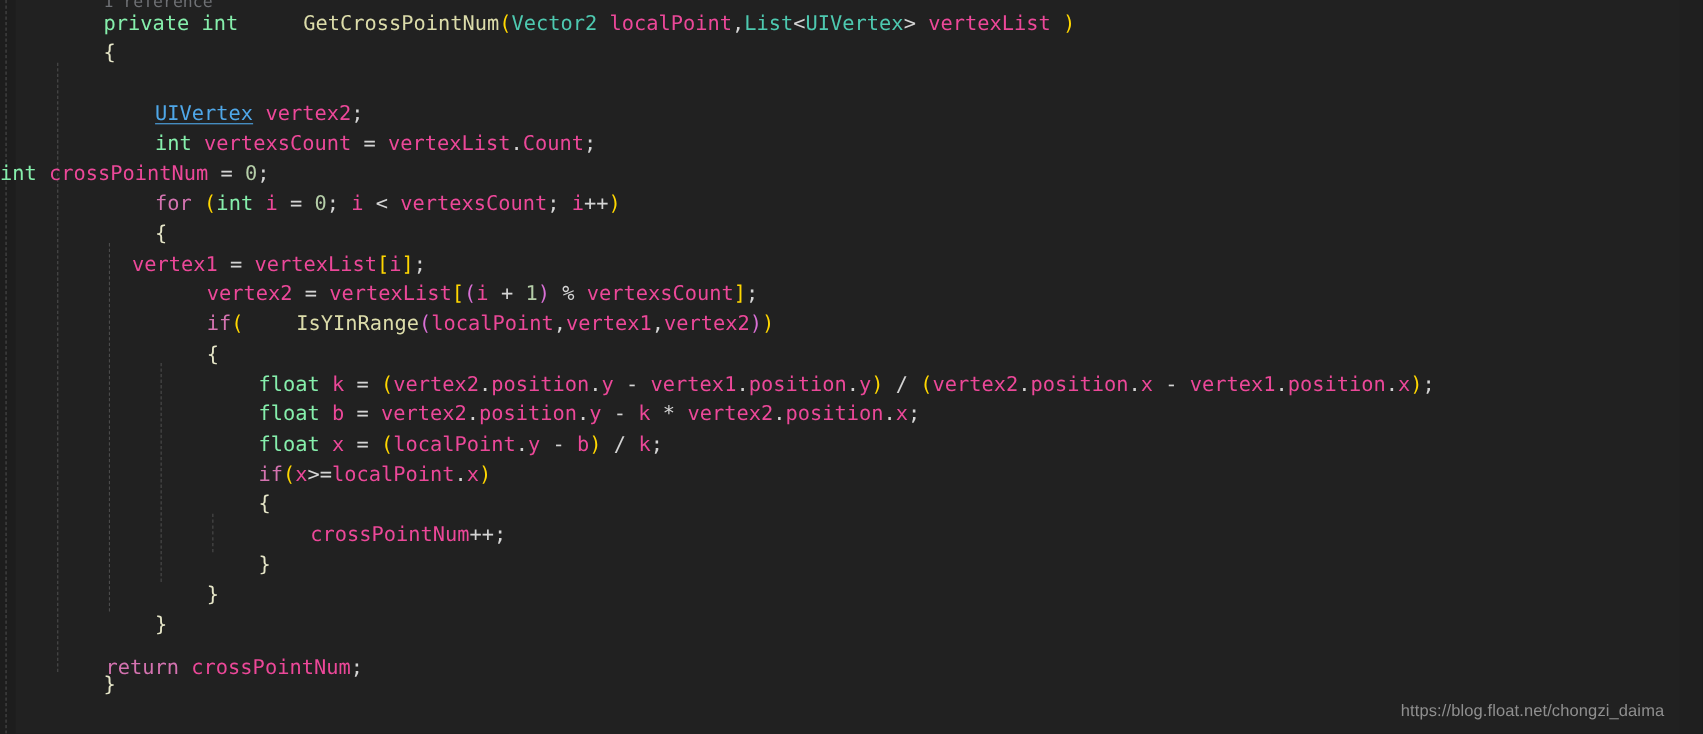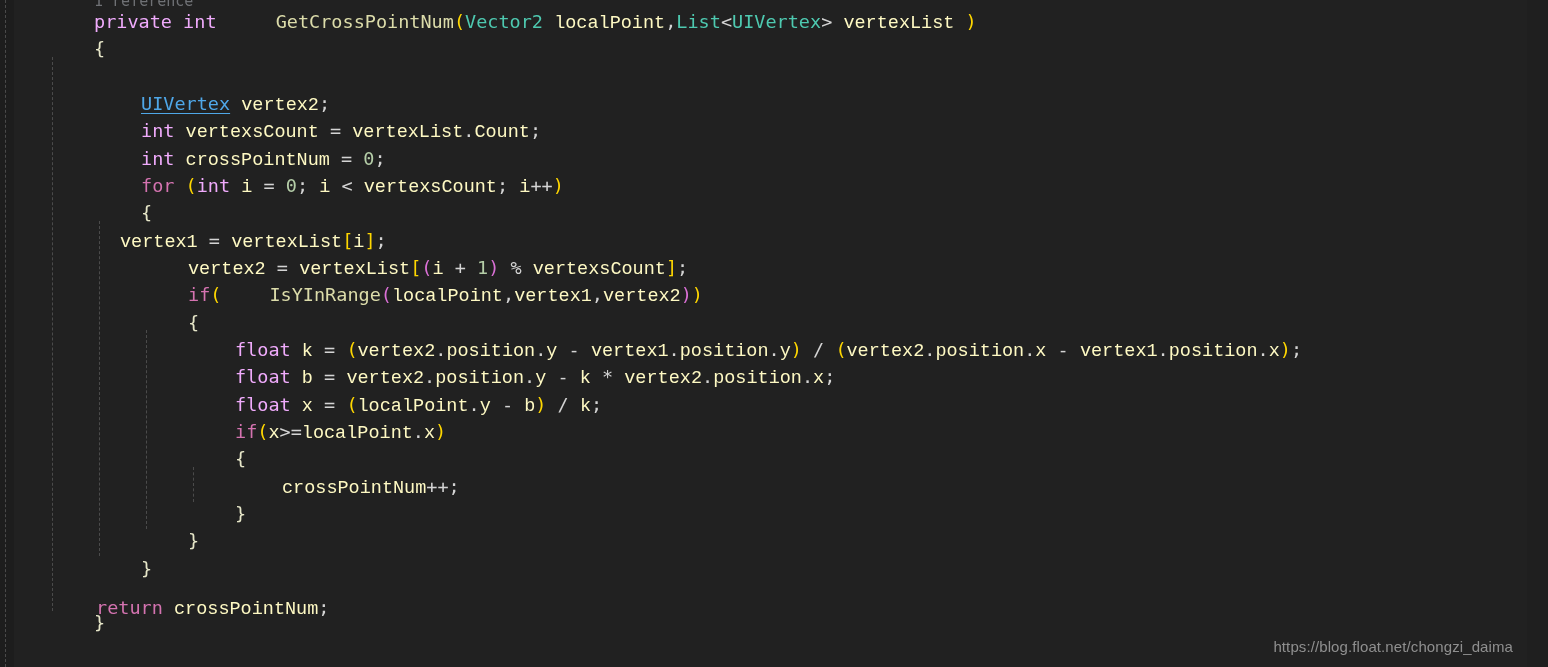--- a/index.html
+++ b/index.html
@@ -67,26 +67,26 @@
     left: 94px;
     top: -7px;
     font-size: 15px;
     line-height: 16px;
     color: #6f7175;
     white-space: pre;
     font-family: "DejaVu Sans Mono", "Liberation Mono", monospace;
   }
 
   
-  .k   { color: #f0abfc; }  
+  .k   { color: #86efac; }  
   .kc  { color: #d473b0; }  
   .ty  { color: #4ec9b0; }  
   .tyl { color: #4fa7e8; text-decoration: underline; text-underline-offset: 3px; } 
   .fn  { color: #dcdcaa; margin-left: 48px; }  
-  .var { color: #fef9c3; font-family: Liberation Mono, monospace; }  
+  .var { color: #ec4899; }  
   .num { color: #b5cea8; }  
   .op  { color: #d4d4d4; }  
   .pn  { color: #d4d4d4; }  
   .br1 { color: #ffd700; }  
   .br2 { color: #da70d6; }  
   .brace { color: #e6e6c8; }
 
   
   .watermark {
     position: absolute;
@@ -114,21 +114,21 @@
       <div class="guide" style="left: 240px; top: 0px; height: 0px;"></div>
     </div>
 
   <div class="codelens">1 reference</div>
 
   <div class="code-surface">
       <div class="code-line" style="top: 8px; padding-left: 94px;"><span class="txt k">private</span><span class="txt op"> </span><span class="txt k">int</span><span class="txt op"> </span><span class="txt fn">GetCrossPointNum</span><span class="txt br1">(</span><span class="txt ty">Vector2</span><span class="txt op"> </span><span class="txt var">localPoint</span><span class="txt pn">,</span><span class="txt ty">List</span><span class="txt pn">&lt;</span><span class="txt ty">UIVertex</span><span class="txt pn">&gt;</span><span class="txt op"> </span><span class="txt var">vertexList</span><span class="txt br1"> )</span></div>
       <div class="code-line" style="top: 35px; padding-left: 94px;"><span class="txt brace">{</span></div>
       <div class="code-line" style="top: 90px; padding-left: 141px;"><span class="txt tyl">UIVertex</span><span class="txt op"> </span><span class="txt var">vertex2</span><span class="txt op">;</span></div>
       <div class="code-line" style="top: 117px; padding-left: 141px;"><span class="txt k">int</span><span class="txt op"> </span><span class="txt var">vertexsCount</span><span class="txt op"> = </span><span class="txt var">vertexList</span><span class="txt op">.</span><span class="txt var">Count</span><span class="txt op">;</span></div>
-      <div class="code-line" style="top: 145px; padding-left: 141px;"><span class="txt k">int</span><span class="txt op"> </span><span class="txt var">crossPointNum</span><span class="txt op"> = </span><span class="txt num">0</span><span class="txt op">;</span></div>
+      <div class="code-line" style="top: 145px; "><span class="txt k">int</span><span class="txt op"> </span><span class="txt var">crossPointNum</span><span class="txt op"> = </span><span class="txt num">0</span><span class="txt op">;</span></div>
       <div class="code-line" style="top: 172px; padding-left: 141px;"><span class="txt kc">for</span><span class="txt op"> </span><span class="txt br1">(</span><span class="txt k">int</span><span class="txt op"> </span><span class="txt var">i</span><span class="txt op"> = </span><span class="txt num">0</span><span class="txt op">; </span><span class="txt var">i</span><span class="txt op"> &lt; </span><span class="txt var">vertexsCount</span><span class="txt op">; </span><span class="txt var">i</span><span class="txt op">++</span><span class="txt br1">)</span></div>
       <div class="code-line" style="top: 199px; padding-left: 141px;"><span class="txt brace">{</span></div>
       <div class="code-line" style="top: 227px; padding-left: 120px;"><span class="txt var">vertex1</span><span class="txt op"> = </span><span class="txt var">vertexList</span><span class="txt br1">[</span><span class="txt var">i</span><span class="txt br1">]</span><span class="txt op">;</span></div>
       <div class="code-line" style="top: 254px; padding-left: 188px;"><span class="txt var">vertex2</span><span class="txt op"> = </span><span class="txt var">vertexList</span><span class="txt br1">[</span><span class="txt br2">(</span><span class="txt var">i</span><span class="txt op"> + </span><span class="txt num">1</span><span class="txt br2">)</span><span class="txt op"> % </span><span class="txt var">vertexsCount</span><span class="txt br1">]</span><span class="txt op">;</span></div>
       <div class="code-line" style="top: 281px; padding-left: 188px;"><span class="txt kc">if</span><span class="txt br1">(</span><span class="txt fn">IsYInRange</span><span class="txt br2">(</span><span class="txt var">localPoint</span><span class="txt pn">,</span><span class="txt var">vertex1</span><span class="txt pn">,</span><span class="txt var">vertex2</span><span class="txt br2">)</span><span class="txt br1">)</span></div>
       <div class="code-line" style="top: 309px; padding-left: 188px;"><span class="txt brace">{</span></div>
       <div class="code-line" style="top: 336px; padding-left: 235px;"><span class="txt k">float</span><span class="txt op"> </span><span class="txt var">k</span><span class="txt op"> = </span><span class="txt br1">(</span><span class="txt var">vertex2</span><span class="txt op">.</span><span class="txt var">position</span><span class="txt op">.</span><span class="txt var">y</span><span class="txt op"> - </span><span class="txt var">vertex1</span><span class="txt op">.</span><span class="txt var">position</span><span class="txt op">.</span><span class="txt var">y</span><span class="txt br1">)</span><span class="txt op"> / </span><span class="txt br1">(</span><span class="txt var">vertex2</span><span class="txt op">.</span><span class="txt var">position</span><span class="txt op">.</span><span class="txt var">x</span><span class="txt op"> - </span><span class="txt var">vertex1</span><span class="txt op">.</span><span class="txt var">position</span><span class="txt op">.</span><span class="txt var">x</span><span class="txt br1">)</span><span class="txt op">;</span></div>
       <div class="code-line" style="top: 363px; padding-left: 235px;"><span class="txt k">float</span><span class="txt op"> </span><span class="txt var">b</span><span class="txt op"> = </span><span class="txt var">vertex2</span><span class="txt op">.</span><span class="txt var">position</span><span class="txt op">.</span><span class="txt var">y</span><span class="txt op"> - </span><span class="txt var">k</span><span class="txt op"> * </span><span class="txt var">vertex2</span><span class="txt op">.</span><span class="txt var">position</span><span class="txt op">.</span><span class="txt var">x</span><span class="txt op">;</span></div>
       <div class="code-line" style="top: 391px; padding-left: 235px;"><span class="txt k">float</span><span class="txt op"> </span><span class="txt var">x</span><span class="txt op"> = </span><span class="txt br1">(</span><span class="txt var">localPoint</span><span class="txt op">.</span><span class="txt var">y</span><span class="txt op"> - </span><span class="txt var">b</span><span class="txt br1">)</span><span class="txt op"> / </span><span class="txt var">k</span><span class="txt op">;</span></div>
       <div class="code-line" style="top: 418px; padding-left: 235px;"><span class="txt kc">if</span><span class="txt br1">(</span><span class="txt var">x</span><span class="txt op">&gt;=</span><span class="txt var">localPoint</span><span class="txt op">.</span><span class="txt var">x</span><span class="txt br1">)</span></div>

